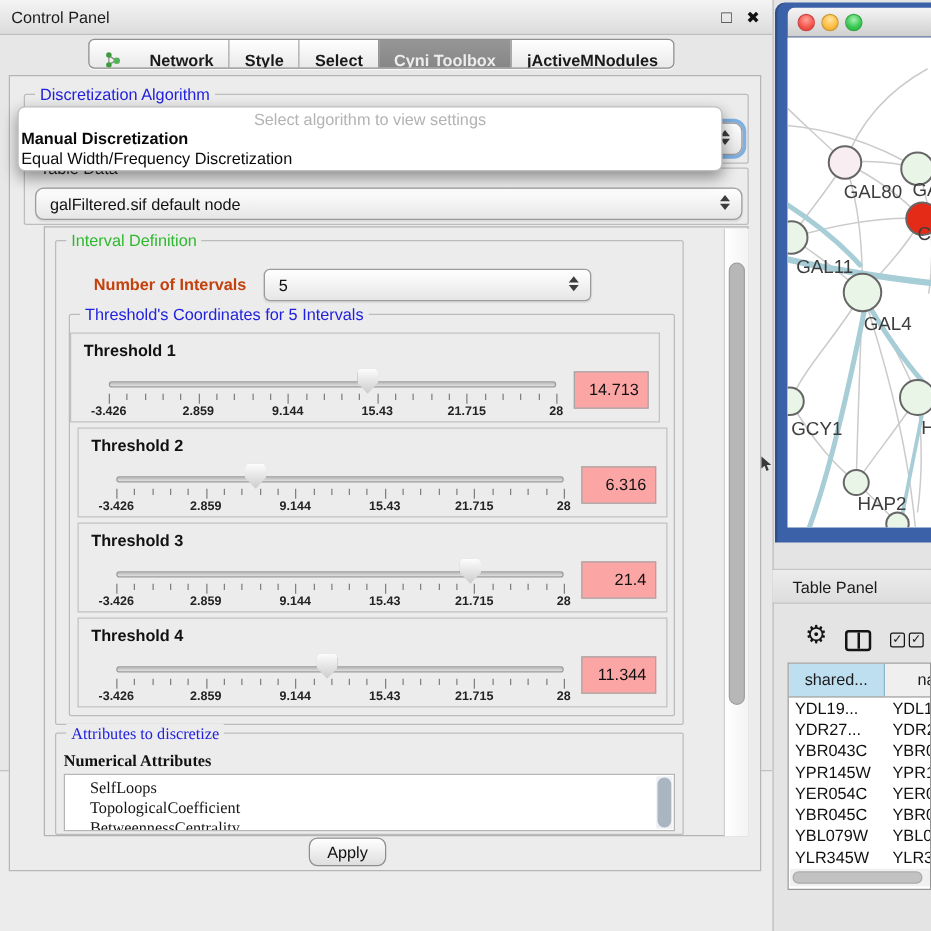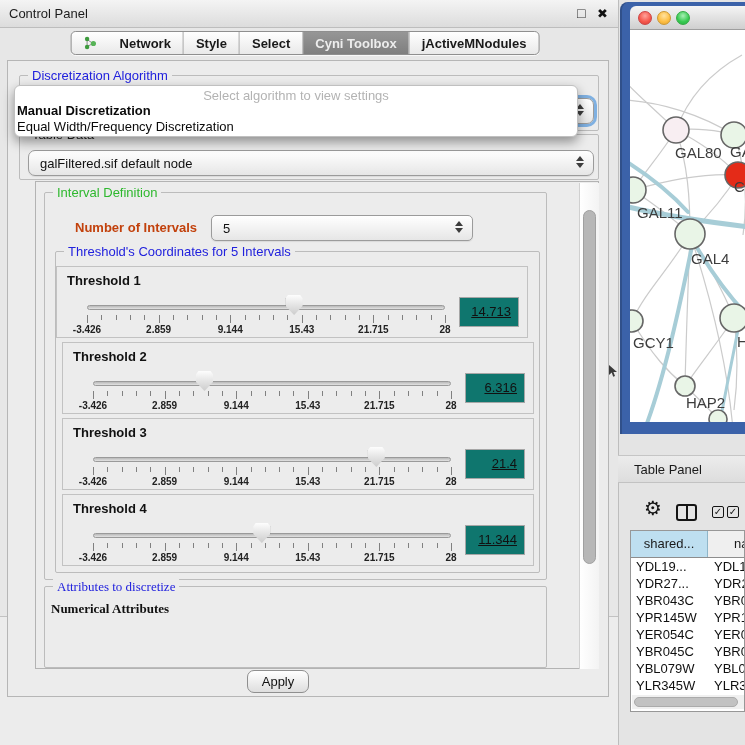--- a/index.html
+++ b/index.html
@@ -14,21 +14,21 @@
   
   .left-window{position:absolute;left:0;top:0;width:618px;height:617px;background:#e7e7e7;border-bottom:1px solid #c2c2c2;}
   .lw-titlebar{position:absolute;left:0;top:0;width:618px;height:28px;
     background:linear-gradient(#f4f4f4,#dcdcdc);border-bottom:1px solid #bdbdbd;}
   .lw-title{position:absolute;left:9px;top:6px;font-size:13px;color:#1c1c1c;}
   .float-icon{position:absolute;left:577px;top:5px;font-size:14px;color:#333;cursor:default;}
   .close-icon{position:absolute;left:597px;top:6px;font-size:13px;font-weight:900;color:#111;}
   
   .seg-ctl{position:absolute;display:inline-flex;border:1px solid #8f8f8f;border-radius:5px;overflow:hidden;
     background:linear-gradient(#ffffff,#e9e9e9);box-shadow:0 1px 0 rgba(255,255,255,.7);height:24px;}
-  .seg{display:flex;align-items:center;gap:23px;padding:6px 12px;font-size:13px;font-weight:700;color:#1a1a1a;
+  .seg{display:flex;align-items:center;gap:23px;padding:16px 12px;font-size:13px;font-weight:700;color:#1a1a1a;
     border-left:1px solid #a9a9a9;white-space:nowrap;}
   .seg:first-child{border-left:none;}
   .seg.selected{background:linear-gradient(#969696,#7f7f7f);color:#ededed;border-left-color:#7a7a7a;}
   .top-tabs{left:305px;top:31px;transform:translateX(-50%);}
   .bottom-tabs{left:305px;top:702px;transform:translateX(-50%);}
   
   .content-panel{position:absolute;left:7px;top:60px;width:602px;height:637px;border:1px solid #b6b6b6;background:#ececec;}
   .group{position:absolute;border:1px solid #bcbcbc;border-radius:2px;}
   .group-title{position:absolute;top:-8px;left:8px;background:#ececec;padding:0 4px;font-size:13px;line-height:15px;}
   .gt-blue{color:var(--group-title-blue);}
@@ -58,22 +58,22 @@
     background:linear-gradient(#b9b9b9,#e2e2e2);}
   .thumb{position:absolute;top:2px;width:17px;height:20px;
     background:linear-gradient(#fdfdfd,#cccccc);
     clip-path:polygon(14% 0,86% 0,100% 16%,100% 55%,50% 100%,0 55%,0 16%);
     filter:drop-shadow(0 0 1px #777);}
   .ticks{position:absolute;left:0;top:22px;width:100%;height:9px;}
   .ticks i{position:absolute;top:0;width:1px;height:5px;background:#808080;}
   .ticks i.major{height:8px;}
   .tick-labels{position:absolute;left:0;top:31px;width:100%;height:12px;}
   .tick-labels b{position:absolute;transform:translateX(-50%);font-size:10px;font-weight:700;color:#222;white-space:nowrap;}
-  .value-box{position:absolute;left:402px;top:30px;width:60px;height:30px;border:1px solid #a6a6a6;background:#0f766e;
-    font-size:13px;color:#111;text-align:right;line-height:28px;padding-right:7px;text-decoration:underline;}
+  .value-box{position:absolute;left:402px;top:30px;width:60px;height:30px;border:1px solid #a6a6a6;background:#fca5a5;
+    font-size:13px;color:#111;text-align:right;line-height:28px;padding-right:7px;}
   .list-box{position:absolute;left:48px;top:616px;width:489px;height:46px;background:#ffffff;border:1px solid #b5b5b5;overflow:hidden;}
   .list-item{font-size:13px;color:#151515;line-height:16px;padding-left:20px;white-space:nowrap;}
   .list-scroll{position:absolute;right:1px;top:1px;width:13px;height:42px;background:#eef1f4;}
   .list-scroll i{position:absolute;left:1px;top:1px;width:11px;height:40px;background:#a9b6c2;border-radius:6px;display:block;}
   .apply-btn{position:absolute;left:246px;top:669px;width:62px;height:23px;border:1px solid #8f8f8f;border-radius:7px;
     background:linear-gradient(#ffffff,#dedede);font-size:13px;color:#111;text-align:center;line-height:21px;}
   
   .right-region{position:absolute;left:618px;top:0;width:127px;height:745px;background:#e4e4e4;border-left:1px solid #bdbdbd;}
   .net-frame{position:absolute;left:620px;top:2px;width:125px;height:432px;background:var(--frame-blue);
     border-top-left-radius:8px;box-shadow:inset 2px 0 0 rgba(0,0,0,.18);}
@@ -365,20 +365,30 @@
                 </div>
             </div>
             <div class="value-box">11.344</div>
           </div>
         </div>
       </div>
 
       <div class="group" style="left:8px;top:404px;width:503px;height:82px;font-family:Liberation Serif, serif;">
         <span class="group-title gt-blue">Attributes to discretize</span>
         <span style="position:absolute;left:6px;top:14px;font-size:13px;font-weight:700;color:#111;">Numerical Attributes</span>
+        <div class="list-box" style="left:6px;top:32px;position:absolute;">
+          <div class="list-inner" style="padding-top:2px;">
+              <div class="list-item">SelfLoops</div>
+              <div class="list-item">TopologicalCoefficient</div>
+              <div class="list-item">BetweennessCentrality</div>
+            </div>
+          <span class="list-scroll">
+              <i></i>
+            </span>
+        </div>
       </div>
 
       <div style="position:absolute;left:543px;top:1px;width:20px;height:486px;background:linear-gradient(to right,#ffffff,#f3f3f3);border-left:1px solid #d0d0d0;">
         <div style="position:absolute;left:3px;top:27px;width:13px;height:354px;background:#b7b7b7;border:1px solid #a0a0a0;border-radius:7px;"></div>
       </div>
     </div>
 
     <button class="apply-btn" style="left:239px;top:609px;">Apply</button>
   </div>
 

